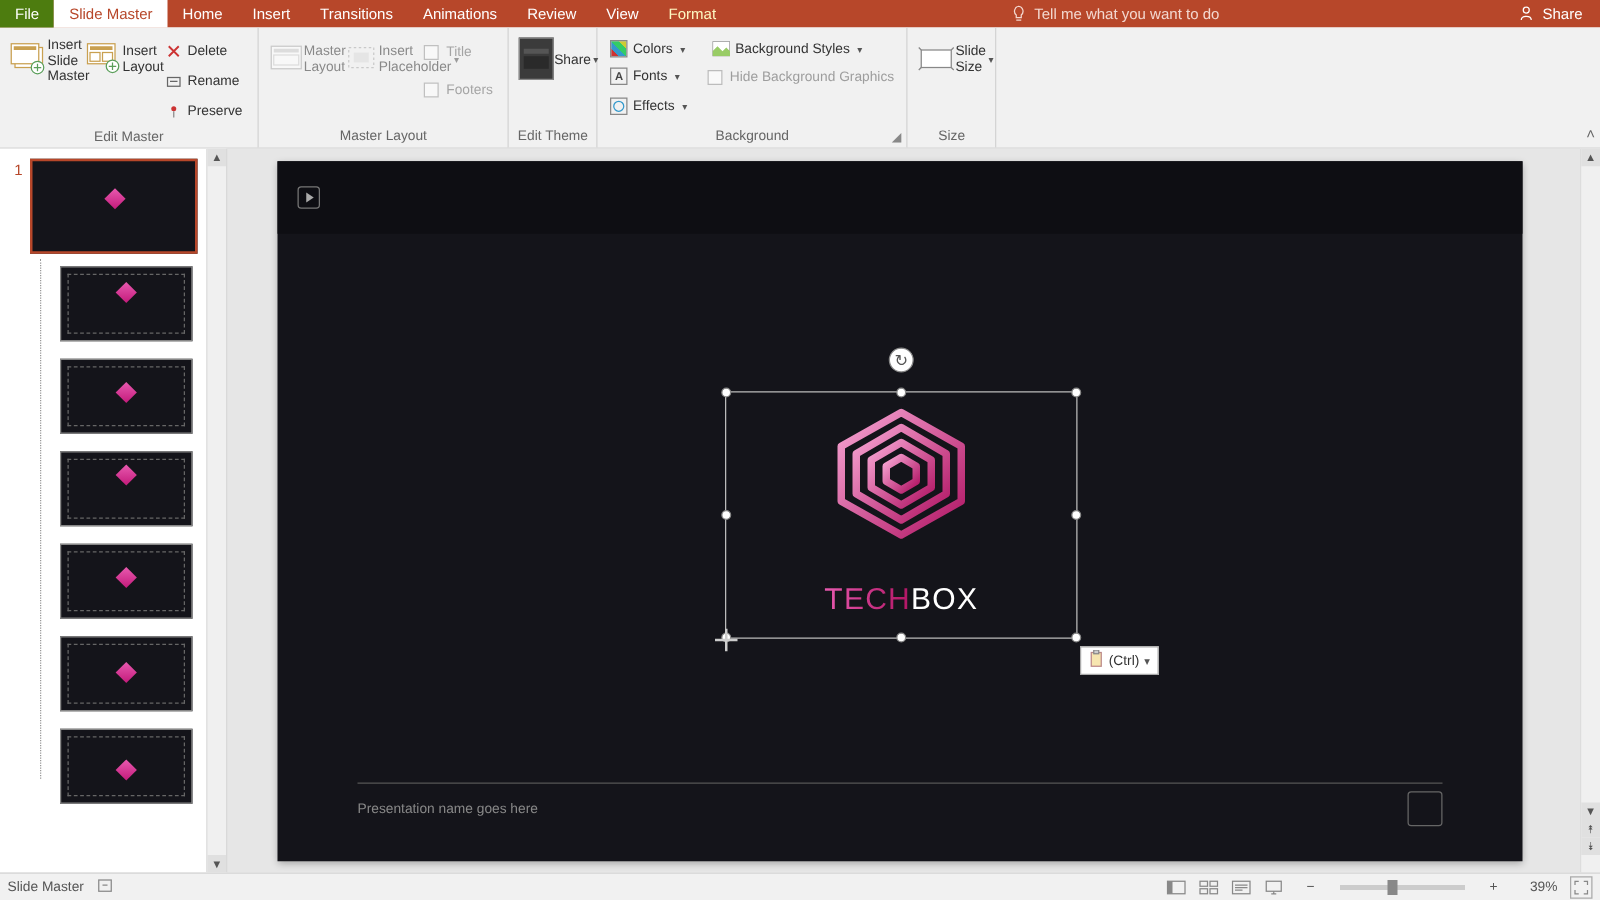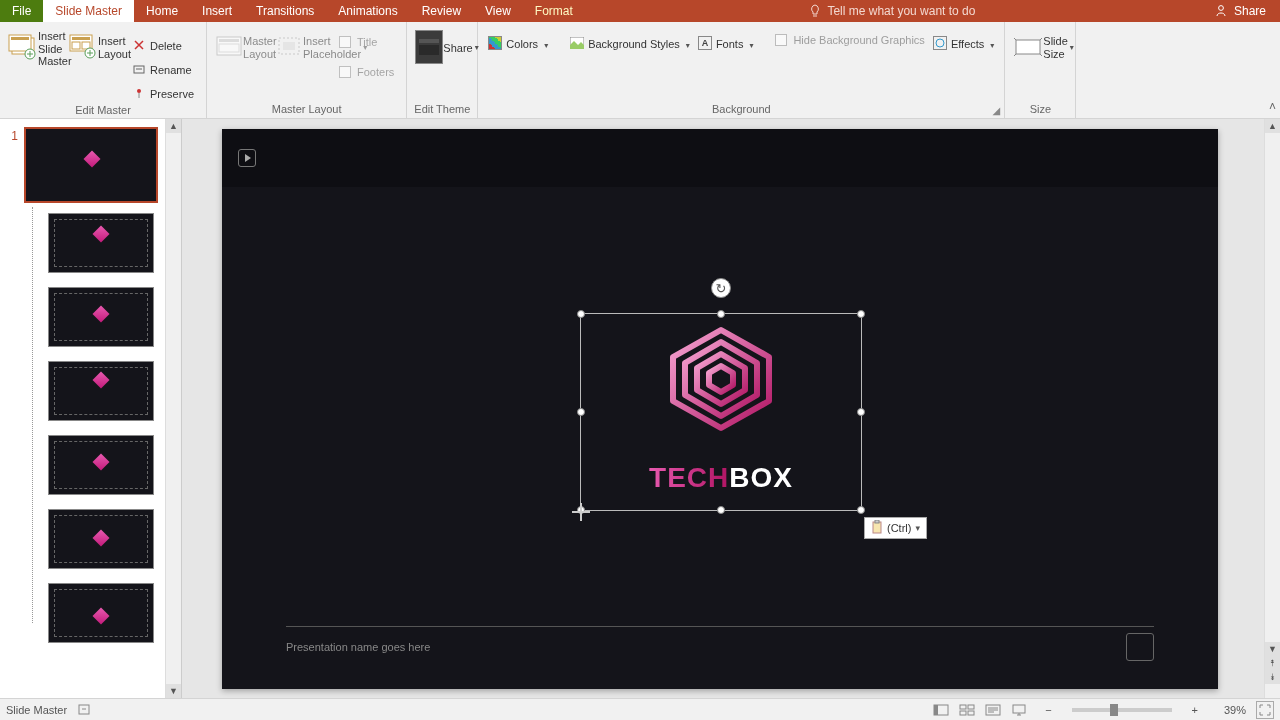--- a/index.html
+++ b/index.html
@@ -16,21 +16,21 @@
 .share-icon svg, .bulb-icon svg { display: block; }
 
 
 .ribbon { height: 97px; background: #f1f1f1; border-bottom: 1px solid #d4d4d4; display: flex; }
 .group { border-right: 1px solid #d4d4d4; display: flex; flex-direction: column; align-items: center; justify-content: flex-end; padding: 2px 6px 0; position: relative; }
 .group-label { font-size: 11px; color: #666; height: 18px; display: flex; align-items: center; justify-content: center; width: 100%; }
 .group-body { flex: 1; display: flex; align-items: flex-start; gap: 2px; padding-top: 4px; }
 .big-btn { display: flex; flex-direction: row; align-items: center; width: 58px; font-size: 11px; color: #333; text-align: left; line-height: 1.15; cursor: pointer; padding: 2px; }
 .big-btn .icon-box { width: 34px; height: 34px; margin-bottom: 2px; display: flex; align-items: center; justify-content: center; }
 .small-col { display: flex; flex-direction: column; gap: 2px; padding: 2px; }
-.small-btn { font-size: 11px; color: #333; display: flex; align-items: flex-end; gap: 4px; height: 22px; padding: 0 4px; cursor: pointer; }
+.small-btn { font-size: 11px; color: #333; display: flex; align-items: center; gap: 4px; height: 22px; padding: 0 4px; cursor: pointer; }
 .small-btn .glyph { width: 14px; height: 14px; display: inline-flex; align-items: center; justify-content: center; }
 .chk { display: flex; align-items: center; gap: 6px; font-size: 11px; color: #666; height: 24px; padding: 0 4px; }
 .chk .box { width: 12px; height: 12px; border: 1px solid #999; background: #fff; }
 .launcher { position: absolute; right: 2px; bottom: 2px; width: 12px; height: 12px; font-size: 10px; color: #888; display: flex; align-items: center; justify-content: center; cursor: pointer; }
 .ribbon-collapse { position: absolute; right: 4px; top: 100px; font-size: 12px; color: #666; cursor: pointer; }
 
 
 .workspace { position: absolute; top: 119px; bottom: 22px; left: 0; right: 0; display: flex; background: #e6e6e6; }
 .thumb-panel { width: 182px; background: #fff; border-right: 1px solid #ccc; position: relative; overflow: hidden; }
 .thumb-scroll { position: absolute; right: 0; top: 0; bottom: 0; width: 16px; background: #f0f0f0; border-left: 1px solid #ddd; }
@@ -60,21 +60,21 @@
 
 
 .sel-box { position: absolute; left: 358px; top: 184px; width: 282px; height: 198px; border: 1px solid #bbb; }
 .handle { position: absolute; width: 8px; height: 8px; background: #fff; border: 1px solid #888; border-radius: 50%; }
 .h-nw { left: -4px; top: -4px; } .h-n { left: 50%; top: -4px; margin-left: -4px; } .h-ne { right: -4px; top: -4px; }
 .h-w { left: -4px; top: 50%; margin-top: -4px; } .h-e { right: -4px; top: 50%; margin-top: -4px; }
 .h-sw { left: -4px; bottom: -4px; } .h-s { left: 50%; bottom: -4px; margin-left: -4px; } .h-se { right: -4px; bottom: -4px; }
 .rotate-handle { position: absolute; left: 50%; top: -36px; margin-left: -10px; width: 20px; height: 20px; border: 1px solid #888; border-radius: 50%; background: #fff; display: flex; align-items: center; justify-content: center; font-size: 13px; color: #555; }
 .rotate-handle::before { content: "↻"; }
 .logo-cube { position: absolute; left: 50%; top: 12px; transform: translateX(-50%); width: 116px; height: 106px; }
-.logo-text { position: absolute; left: 0; right: 0; bottom: 16px; text-align: center; font-weight: 700; font-size: 28px; letter-spacing: 1px; }
+.logo-text { position: absolute; left: 0; right: 0; bottom: 16px; text-align: center; font-weight: 400; font-size: 24px; letter-spacing: 1px; }
 .logo-text .t1 { background: linear-gradient(90deg,#e85ab0,#b01463); -webkit-background-clip: text; background-clip: text; color: transparent; }
 .logo-text .t2 { color: #fff; }
 
 .paste-tag { position: absolute; left: 642px; top: 388px; background: #fff; border: 1px solid #aaa; font-size: 11px; padding: 2px 6px; display: flex; align-items: center; gap: 4px; color: #333; }
 .paste-tag::after { content: "▾"; font-size: 9px; color: #555; }
 .crosshair { position: absolute; left: 350px; top: 374px; width: 18px; height: 18px; }
 .crosshair::before, .crosshair::after { content: ""; position: absolute; background: #ccc; }
 .crosshair::before { left: 8px; top: 0; width: 2px; height: 18px; }
 .crosshair::after { top: 8px; left: 0; height: 2px; width: 18px; }
 
@@ -233,21 +233,21 @@
         </div>
         <span>Share</span>
           <br>
           <span class="tri-down">▾</span>
       </div>
     </div>
     <div class="group-label">Edit Theme</div>
   </div>
 
   <div class="group" style="min-width:236px">
-    <div class="group-body" style="flex-direction:row;align-items:flex-start;gap:0">
+    <div class="group-body" style="flex-direction:column;align-items:flex-start;gap:0">
       <div style="display:flex;gap:14px">
         <div class="small-btn">
           <span class="glyph" style="width:14px;height:14px;background:linear-gradient(45deg,#c33 25%,#39c 25% 50%,#3c6 50% 75%,#cc3 75%);border:1px solid #888"></span>
           <span>Colors</span>
             <span class="tri-down">▾</span>
         </div>
         <div class="small-btn">
           <span class="glyph">
               <svg width="14" height="12">
                 <rect x="0" y="0" width="14" height="12" fill="#fff" stroke="#888"></rect>

